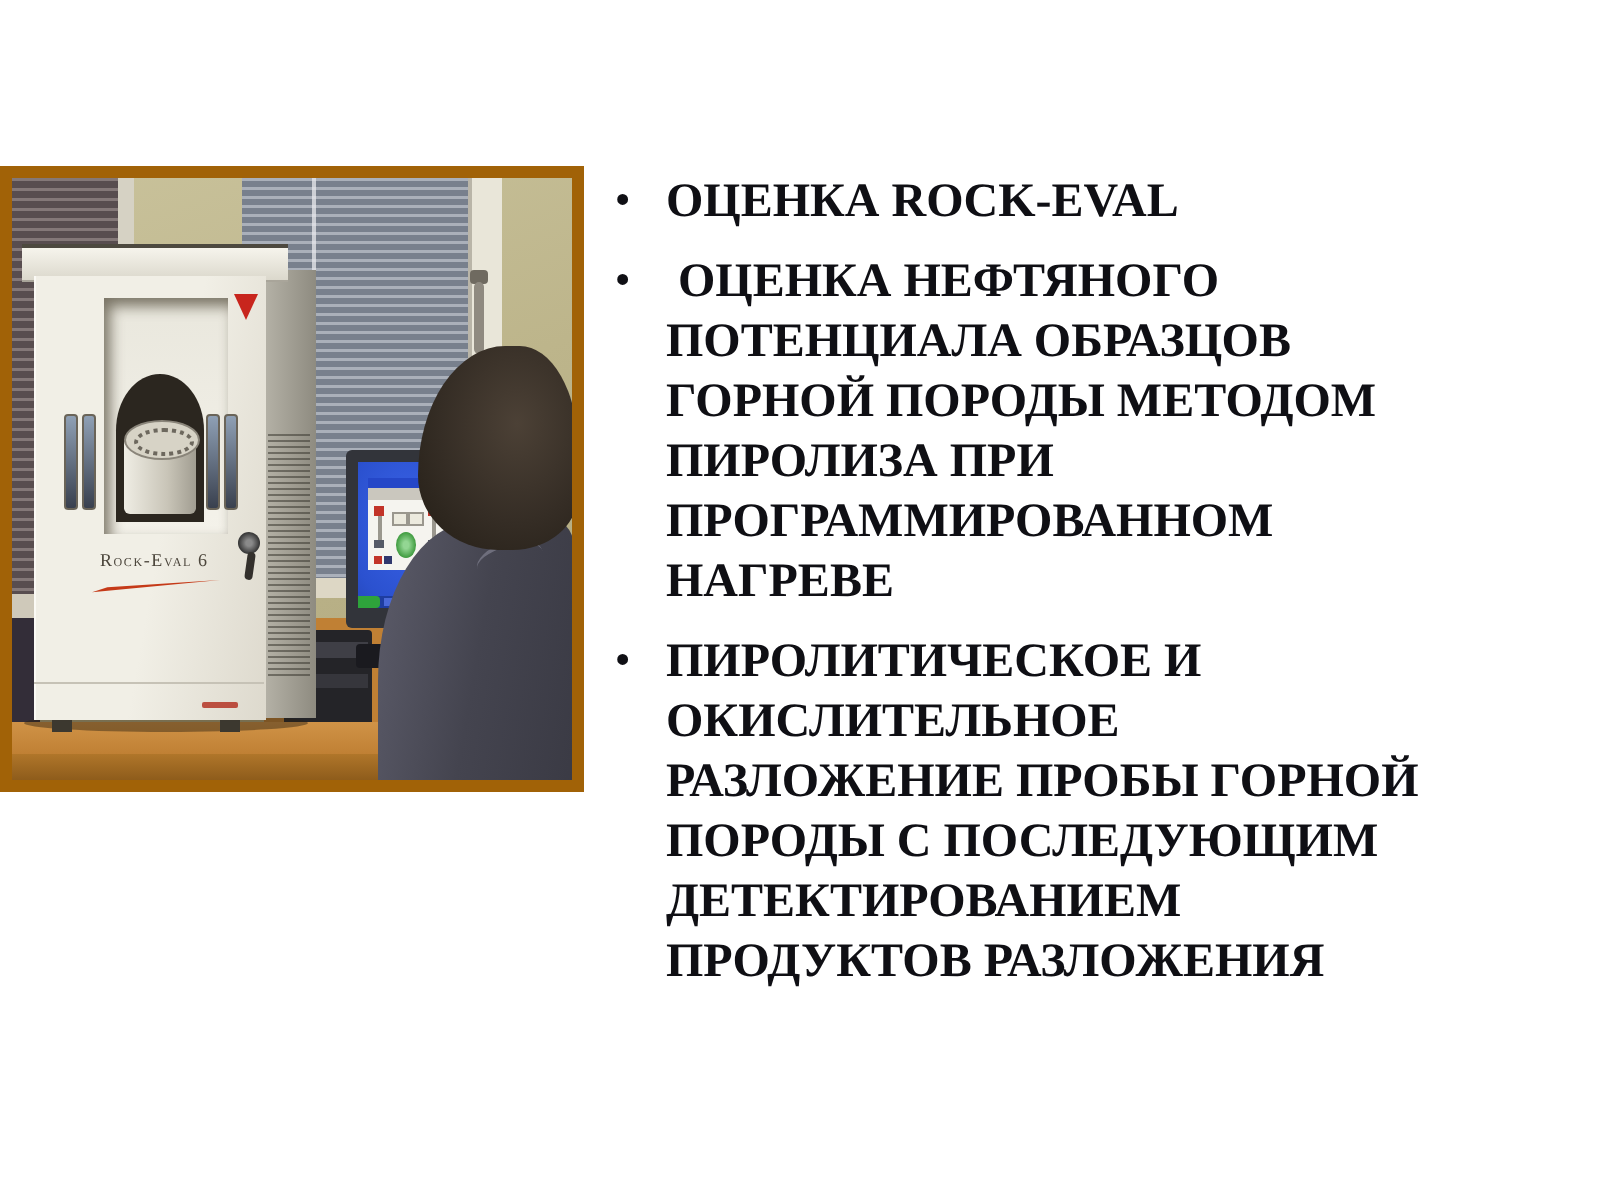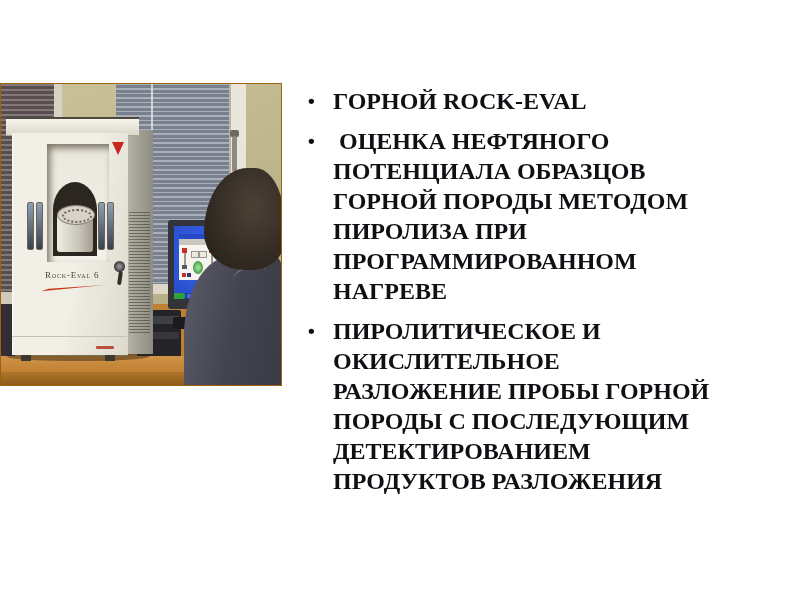--- a/index.html
+++ b/index.html
@@ -19,21 +19,21 @@
     font-family:"Liberation Serif", serif; font-weight:bold;
     font-size:24px; line-height:30px; color:#0f0f14;
   }
   .bullets li { display:flex; margin:0 0 10px 0; }
   .marker { flex:0 0 25px; width:25px; font-family:"Liberation Sans", sans-serif; font-size:19px; line-height:30px; }
   .btext { flex:1; white-space:pre-wrap; }
 
   
   .photo {
     position:absolute; left:0; top:83px; width:280px; height:301px;
-    overflow:hidden; border:1px solid #a16207; background:#bdb58b;
+    overflow:hidden; border:6px solid #a16207; background:#bdb58b;
   }
   .photo * { position:absolute; }
   .wall { left:0; top:0; right:0; bottom:0;
     background:linear-gradient(160deg,#c9c29b 0%,#bdb58b 45%,#b0a87e 100%); }
   .blinds-left { left:0; top:0; width:54px; height:210px;
     background:repeating-linear-gradient(180deg,#847878 0 1.5px,#584d4f 1.5px 5px); }
   .frame-left-sliver { left:53px; top:0; width:8px; height:46px; background:#d6d2c4; }
   .sill-left { left:0; top:208px; width:14px; height:12px; background:#cfc9ba; }
   .below-sill-left { left:0; top:220px; width:14px; height:54px; background:#332d38; }
   .blinds-mid { left:115px; top:0; width:115px; height:202px;
@@ -216,21 +216,21 @@
 
     <div class="person-torso"></div>
     <div class="person-collar"></div>
     <div class="person-neck"></div>
     <div class="person-hair"></div>
   </div>
 
   <ul class="bullets">
     <li>
       <span class="marker">•</span>
-      <div class="btext">ГОРНОЙ ROCK-EVAL</div>
+      <div class="btext">ОЦЕНКА ROCK-EVAL</div>
     </li>
     <li>
       <span class="marker">•</span>
       <div class="btext"> ОЦЕНКА НЕФТЯНОГО
 ПОТЕНЦИАЛА ОБРАЗЦОВ
 ГОРНОЙ ПОРОДЫ МЕТОДОМ
 ПИРОЛИЗА ПРИ
 ПРОГРАММИРОВАННОМ
 НАГРЕВЕ</div>
     </li>

